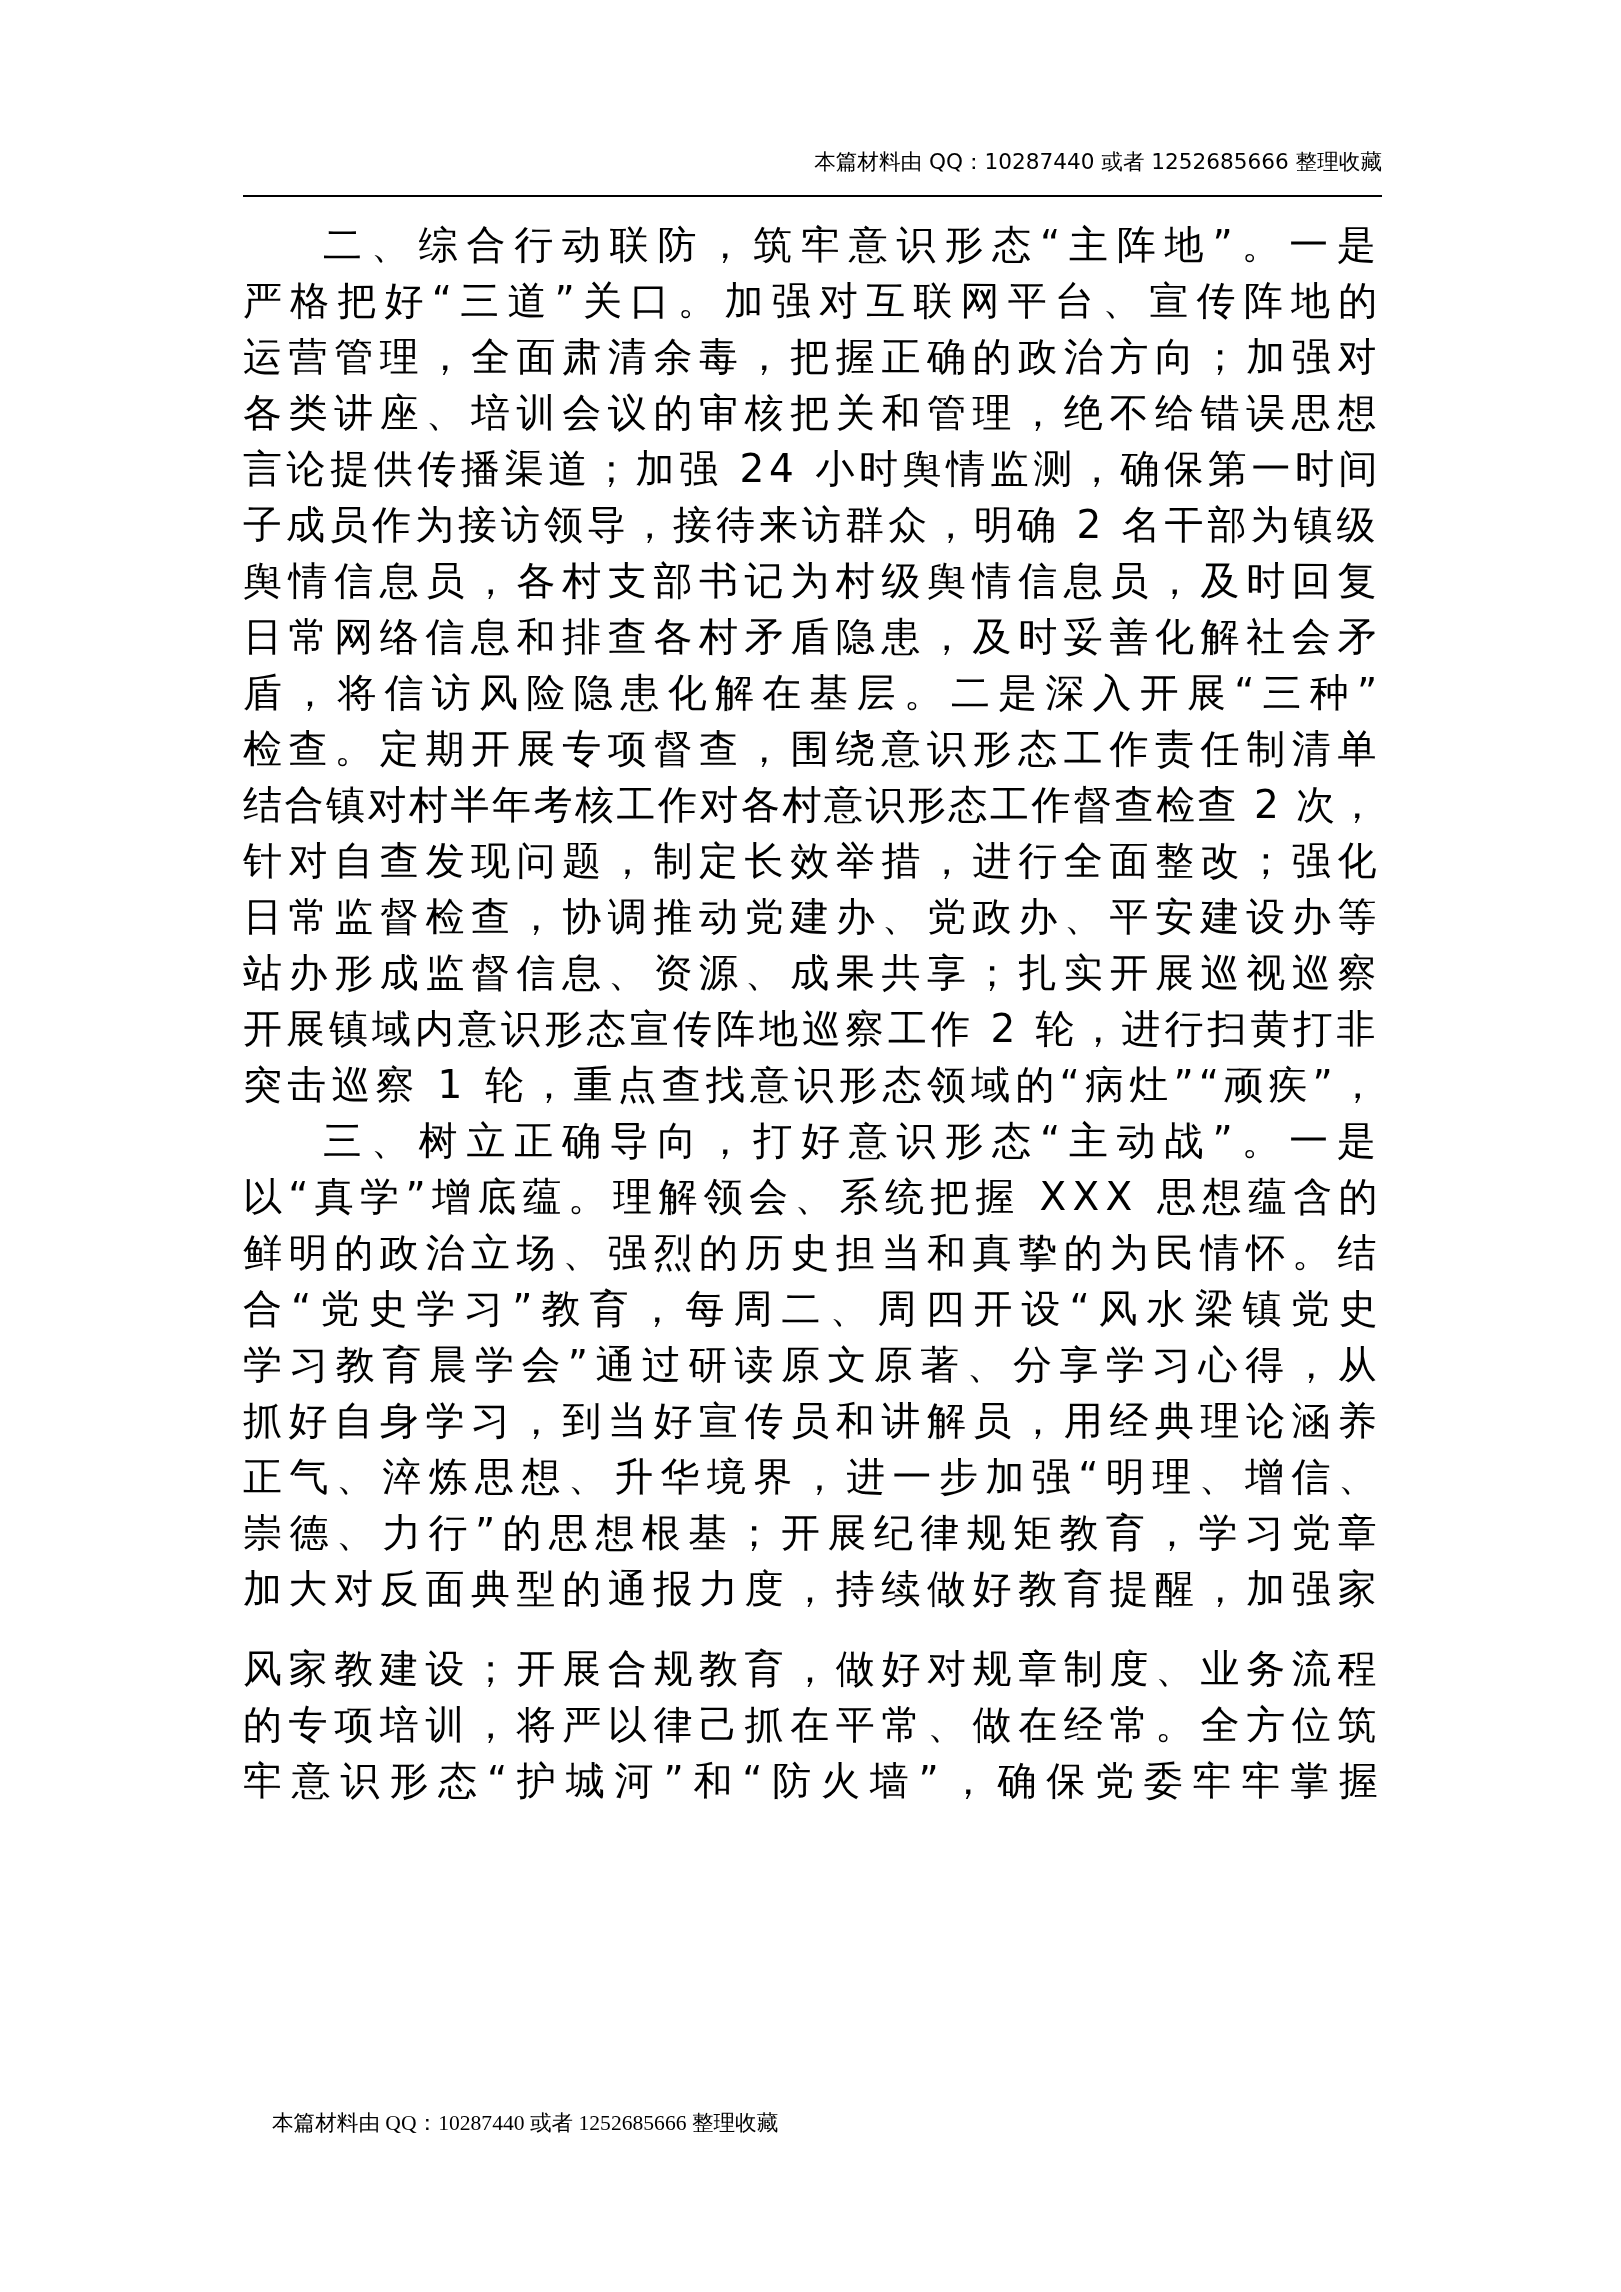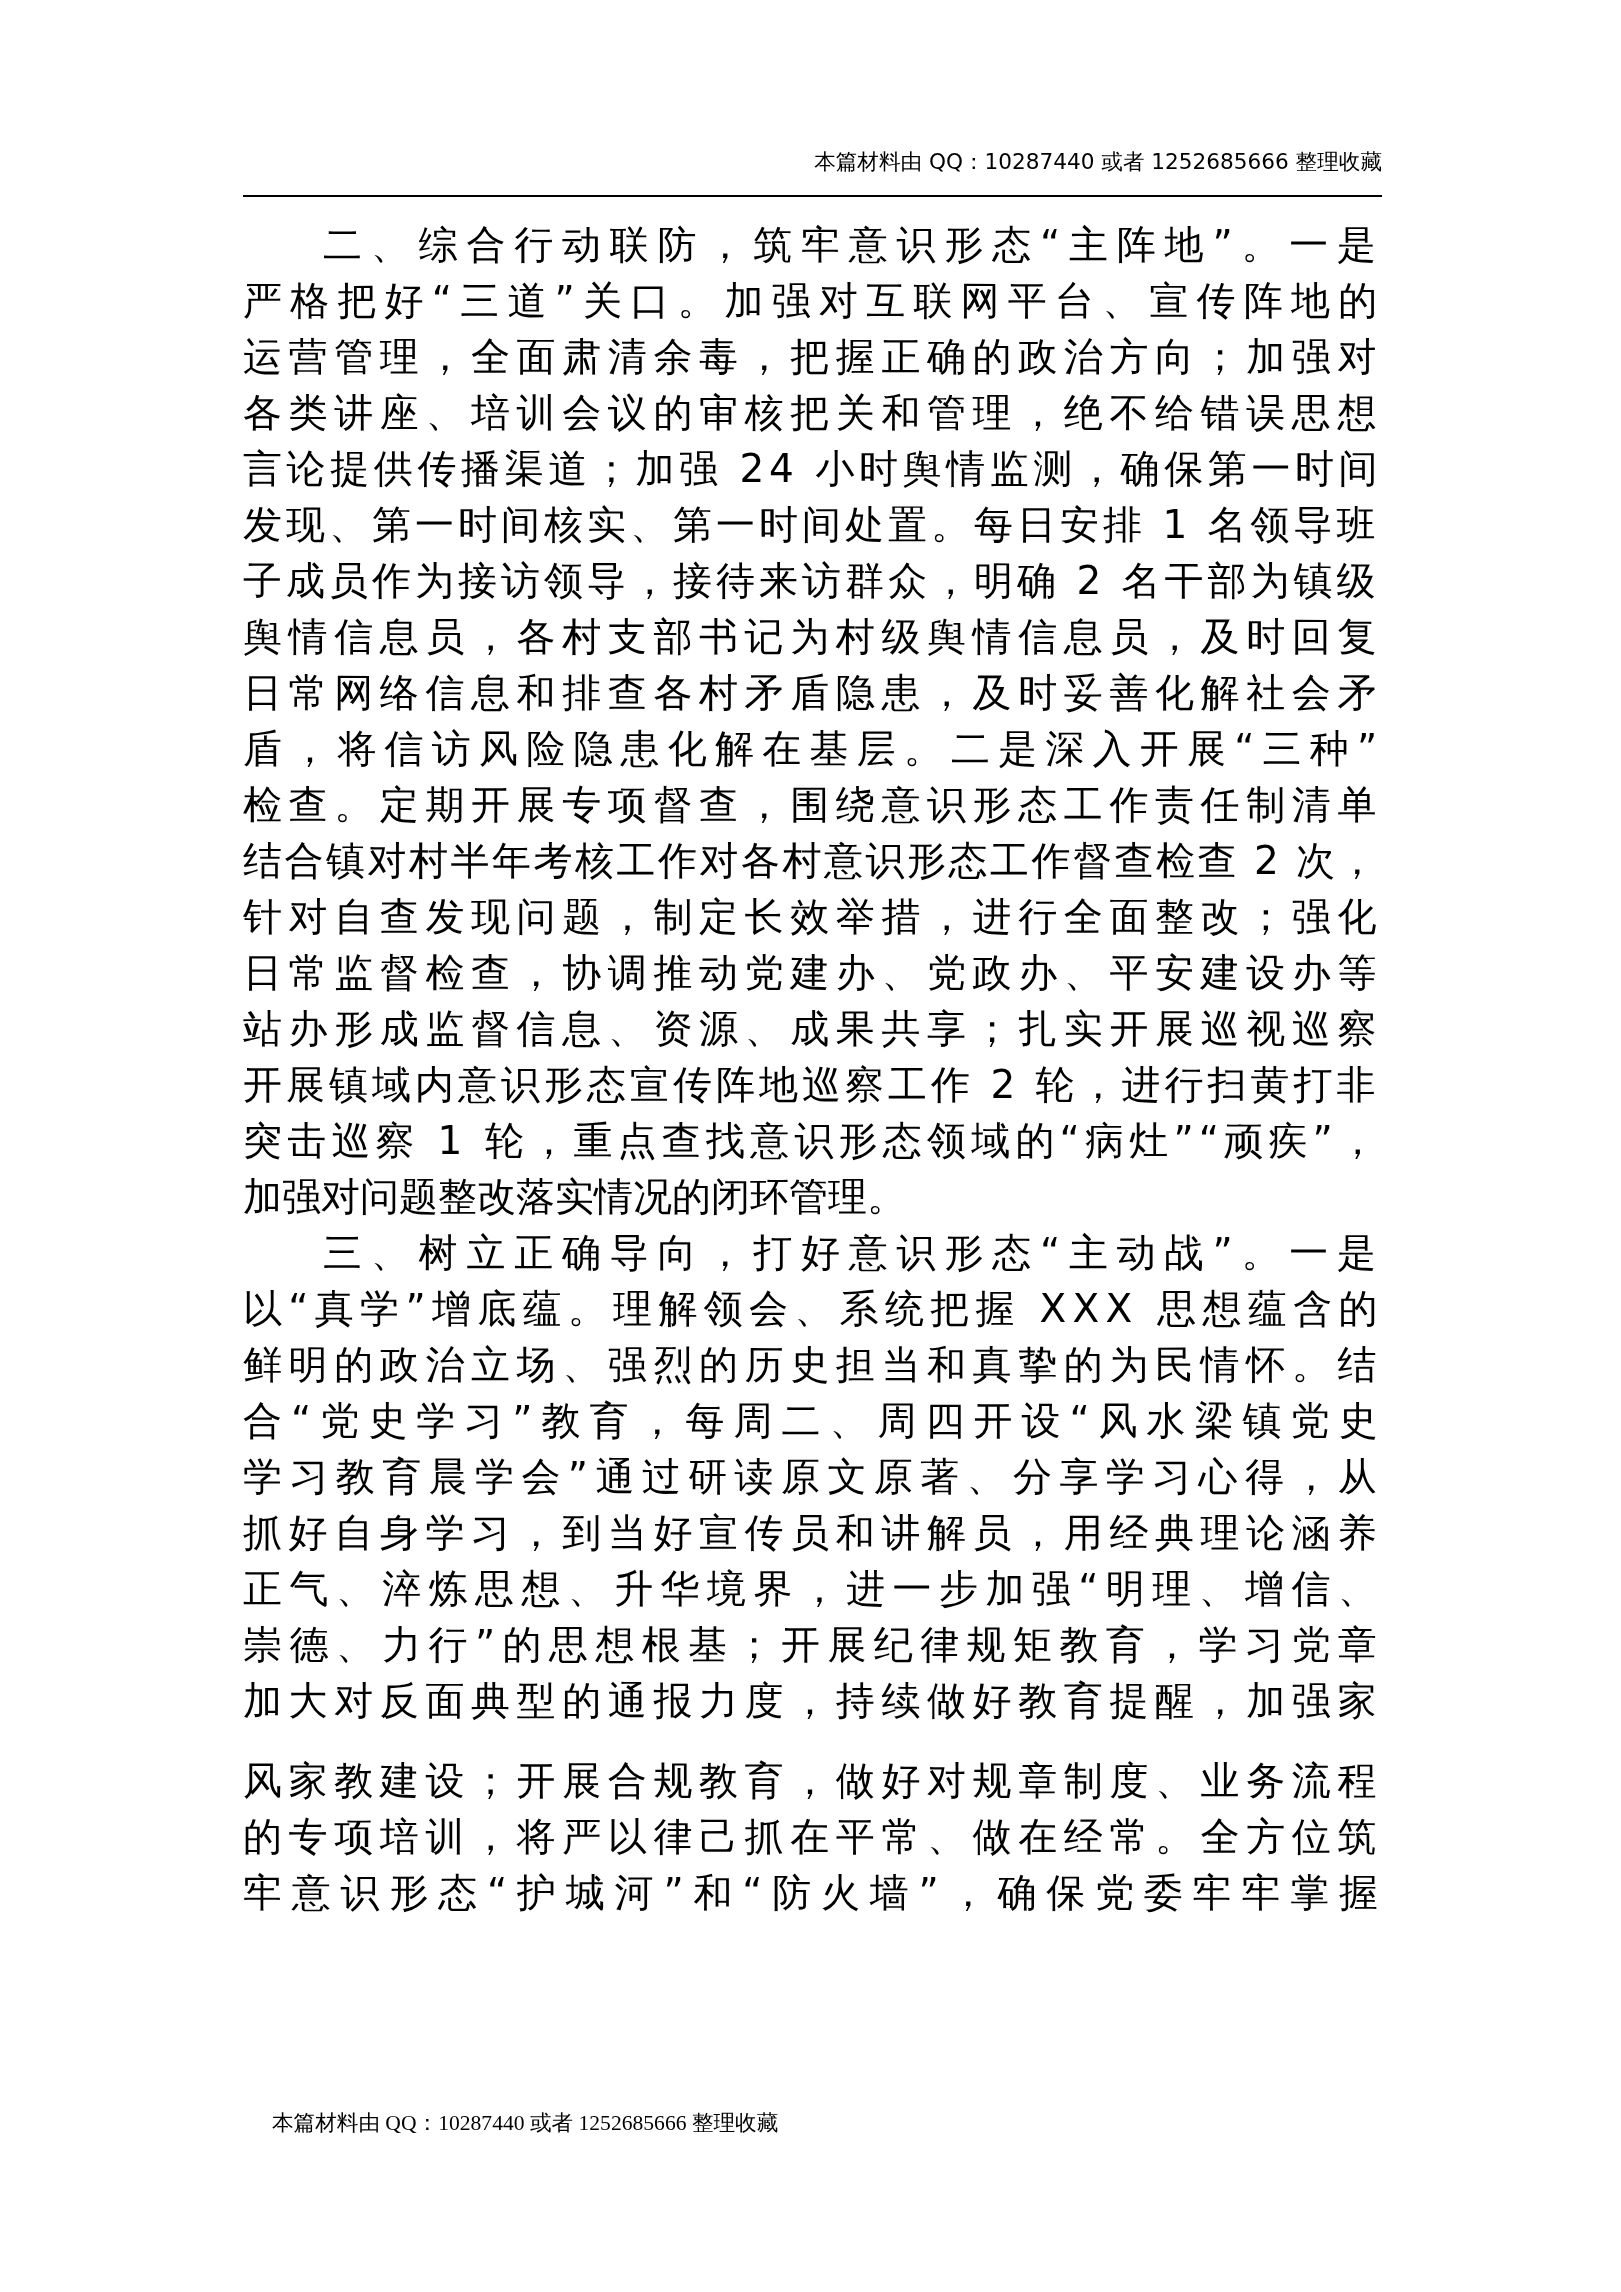--- a/index.html
+++ b/index.html
@@ -36,33 +36,31 @@
 <div class="header">本篇材料由 QQ：10287440 或者 1252685666 整理收藏</div>
 <div class="header-rule"></div>
 
 <div class="body-text">
   <div>
     <span class="line indent" style="letter-spacing: 8.8px; text-align-last: left;">二、综合行动联防，筑牢意识形态“主阵地”。一是</span>
     <span class="line" style="letter-spacing: 8.2px; text-align-last: left;">严格把好“三道”关口。加强对互联网平台、宣传阵地的</span>
     <span class="line" style="letter-spacing: 6.6px; text-align-last: left; font-family: Liberation Serif, serif;">运营管理，全面肃清余毒，把握正确的政治方向；加强对</span>
     <span class="line" style="letter-spacing: 6.6px; text-align-last: left;">各类讲座、培训会议的审核把关和管理，绝不给错误思想</span>
     <span class="line" style="letter-spacing: 4.6px; text-align-last: left;">言论提供传播渠道；加强 24 小时舆情监测，确保第一时间</span>
-    <span class="line" style="letter-spacing: 4px; text-align-last: left;">发现、第一时间核实、第一时间处置。每日安排 1 名领导班</span>
     <span class="line" style="letter-spacing: 4px; text-align-last: left;">子成员作为接访领导，接待来访群众，明确 2 名干部为镇级</span>
     <span class="line" style="letter-spacing: 6.6px; text-align-last: left;">舆情信息员，各村支部书记为村级舆情信息员，及时回复</span>
     <span class="line" style="letter-spacing: 6.6px; text-align-last: left;">日常网络信息和排查各村矛盾隐患，及时妥善化解社会矛</span>
     <span class="line" style="letter-spacing: 8.2px; text-align-last: left;">盾，将信访风险隐患化解在基层。二是深入开展“三种”</span>
     <span class="line" style="letter-spacing: 6.6px; text-align-last: left;">检查。定期开展专项督查，围绕意识形态工作责任制清单</span>
     <span class="line" style="letter-spacing: 2.5px; text-align-last: left;">结合镇对村半年考核工作对各村意识形态工作督查检查 2 次，</span>
     <span class="line" style="letter-spacing: 6.6px; text-align-last: left;">针对自查发现问题，制定长效举措，进行全面整改；强化</span>
     <span class="line" style="letter-spacing: 6.6px; text-align-last: left;">日常监督检查，协调推动党建办、党政办、平安建设办等</span>
     <span class="line" style="letter-spacing: 6.6px; text-align-last: left;">站办形成监督信息、资源、成果共享；扎实开展巡视巡察</span>
     <span class="line" style="letter-spacing: 4px; text-align-last: left;">开展镇域内意识形态宣传阵地巡察工作 2 轮，进行扫黄打非</span>
     <span class="line" style="letter-spacing: 5.2px; text-align-last: left;">突击巡察 1 轮，重点查找意识形态领域的“病灶”“顽疾”，</span>
-    <span class="line last">加强对问题整改落实情况的闭环管理。</span>
   </div>
   <div>
     <span class="line indent" style="letter-spacing: 8.8px; text-align-last: left;">三、树立正确导向，打好意识形态“主动战”。一是</span>
     <span class="line" style="letter-spacing: 6.3px; text-align-last: left;">以“真学”增底蕴。理解领会、系统把握 XXX 思想蕴含的</span>
     <span class="line" style="letter-spacing: 6.6px; text-align-last: left;">鲜明的政治立场、强烈的历史担当和真挚的为民情怀。结</span>
     <span class="line" style="letter-spacing: 9px; text-align-last: left;">合“党史学习”教育，每周二、周四开设“风水梁镇党史</span>
     <span class="line" style="letter-spacing: 7.4px; text-align-last: left;">学习教育晨学会”通过研读原文原著、分享学习心得，从</span>
     <span class="line" style="letter-spacing: 6.6px; text-align-last: left;">抓好自身学习，到当好宣传员和讲解员，用经典理论涵养</span>
     <span class="line" style="letter-spacing: 7.4px; text-align-last: left;">正气、淬炼思想、升华境界，进一步加强“明理、增信、</span>
     <span class="line" style="letter-spacing: 7.4px; text-align-last: left;">崇德、力行”的思想根基；开展纪律规矩教育，学习党章</span>

